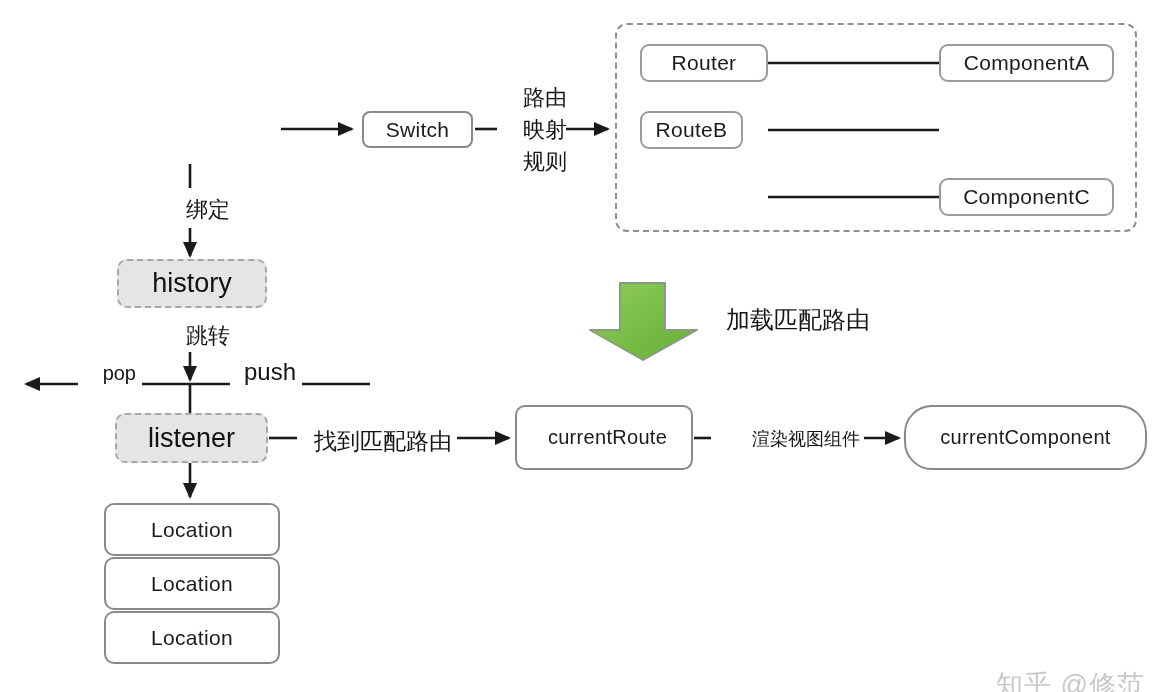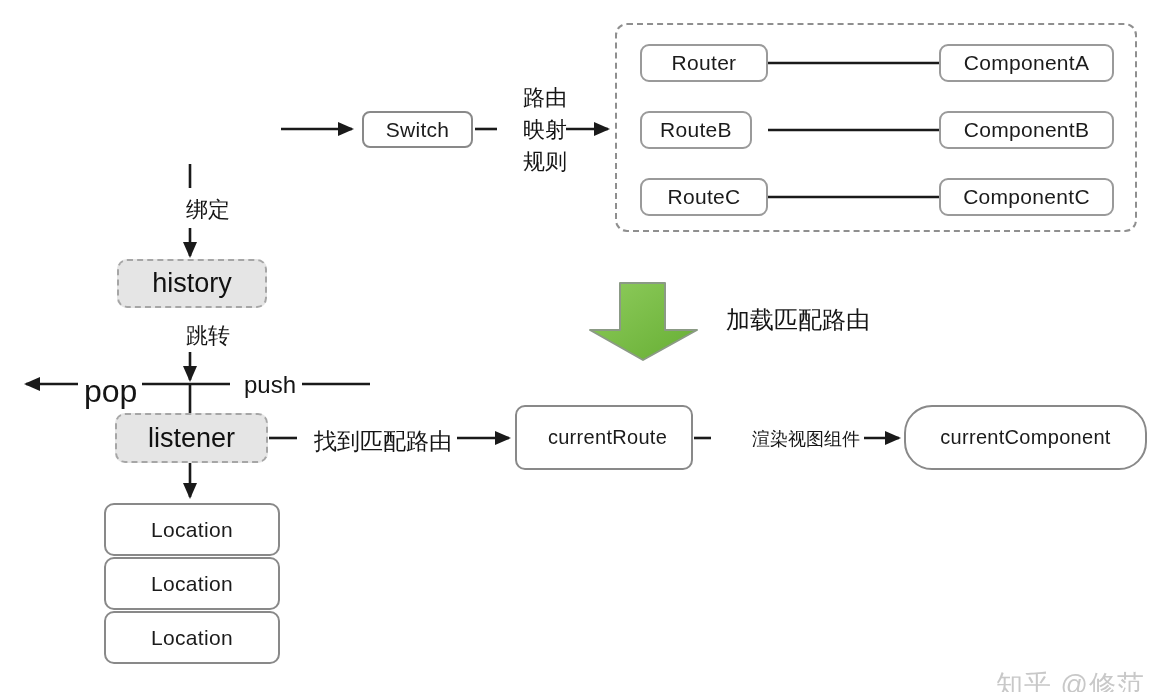--- a/index.html
+++ b/index.html
@@ -118,43 +118,41 @@
 
     <polygon points="620,283 665,283 665,330 697,330 643,360 590,330 620,330" fill="url(#greenGrad)" stroke="#8b9a85" stroke-width="2" stroke-linejoin="round"></polygon>
   </svg>
 
 
   <div class="box" style="left:362px; top:111px; width:111px; height:37px; border-radius:8px;">Switch</div>
 
   <div class="group-frame" style="left:615px; top:23px; width:522px; height:209px;"></div>
 
   <div class="box light" style="left:640px; top:44px; width:128px; height:38px; border-radius:9px;">Router</div>
-  <div class="box light" style="left:640px; top:111px; width:112px; height:38px; border-radius:9px;">RouteB</div>
-  <div class="box light" style="left:640px; top:178px; width:128px; height:38px; border-radius:9px;">RouteC</div>
+  <div class="box light" style="left:640px; top:111px; width:103px; height:38px; border-radius:9px;">RouteB</div>
 
   <div class="box light" style="left:939px; top:44px; width:175px; height:38px; border-radius:9px;">ComponentA</div>
-  <div class="box light" style="left:939px; top:111px; width:175px; height:38px; border-radius:9px;">ComponentB</div>
   <div class="box light" style="left:939px; top:178px; width:175px; height:38px; border-radius:9px;">ComponentC</div>
 
   <div class="dashed-node" style="left:117px; top:259px; width:150px; height:49px;">history</div>
   <div class="dashed-node" style="left:115px; top:413px; width:153px; height:50px;">listener</div>
 
   <div class="box" style="left:515px; top:405px; width:178px; height:65px; font-size:20px;padding-left:7px;">currentRoute</div>
   <div class="box" style="left:904px; top:405px; width:243px; height:65px; font-size:20px;border-radius:28px;">currentComponent</div>
 
   <div class="box" style="left:104px; top:503px; width:176px; height:53px;">Location</div>
   <div class="box" style="left:104px; top:557px; width:176px; height:53px;">Location</div>
   <div class="box" style="left:104px; top:611px; width:176px; height:53px;">Location</div>
 
   <div class="lbl" style="left:493px; top:82px; width:74px; font-size:22px;">路由
 映射
 规则</div>
   <div class="lbl" style="left:150px; top:194px; width:80px; font-size:22px;">绑定</div>
   <div class="lbl" style="left:150px; top:320px; width:80px; font-size:22px;">跳转</div>
-  <div class="lbl" style="left:84px; top:368px; width:52px; font-size:32px;">pop</div>
-  <div class="lbl" style="left:234px; top:368px; width:62px; font-size:24px;">push</div>
+  <div class="lbl" style="left:84px; top:359px; width:52px; font-size:20px;">pop</div>
+  <div class="lbl" style="left:234px; top:355px; width:62px; font-size:24px;">push</div>
   <div class="lbl" style="left:300px; top:425px; width:152px; font-size:23px;">找到匹配路由</div>
   <div class="lbl" style="left:714px; top:426px; width:146px; font-size:18px;">渲染视图组件</div>
   <div class="lbl" style="left:718px; top:303px; width:152px; font-size:24px;">加载匹配路由</div>
 
   <div class="watermark" style="left:945px; top:630px; width:200px;margin-top:37px;">知乎 @修范</div>
 
 </div>
 
 </body></html>

